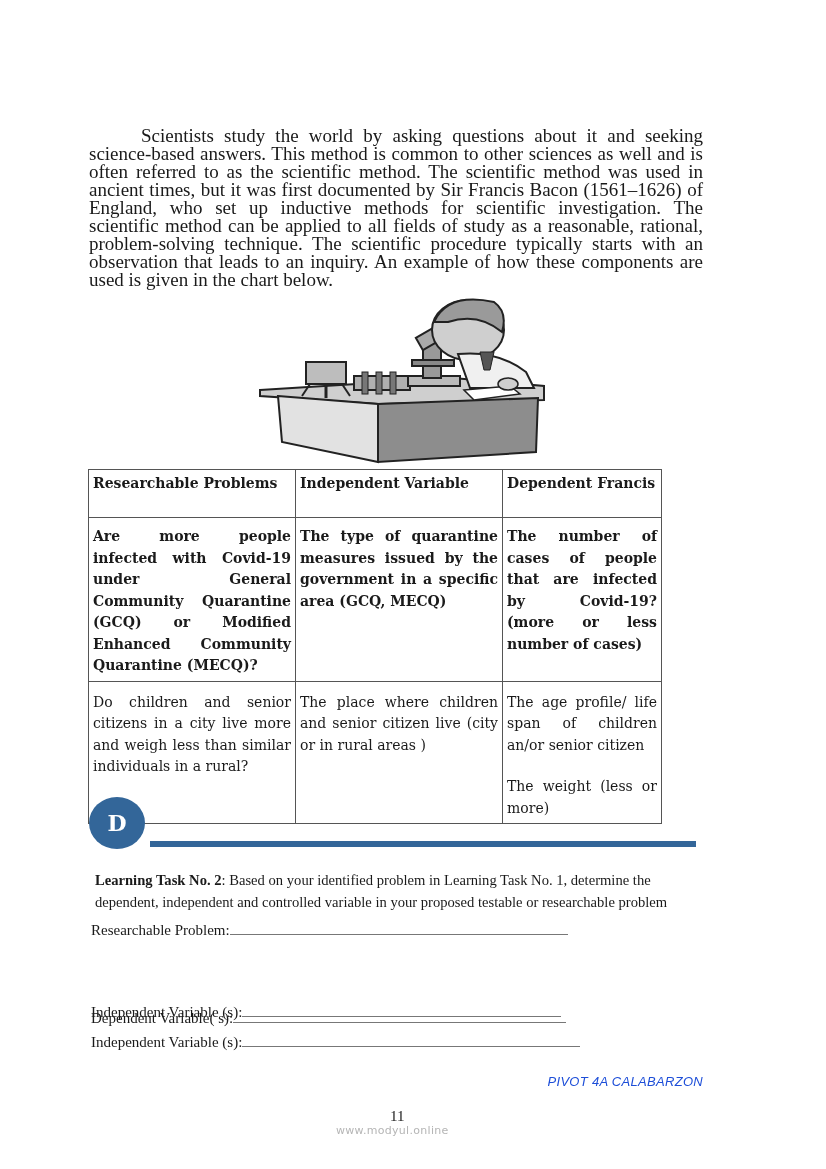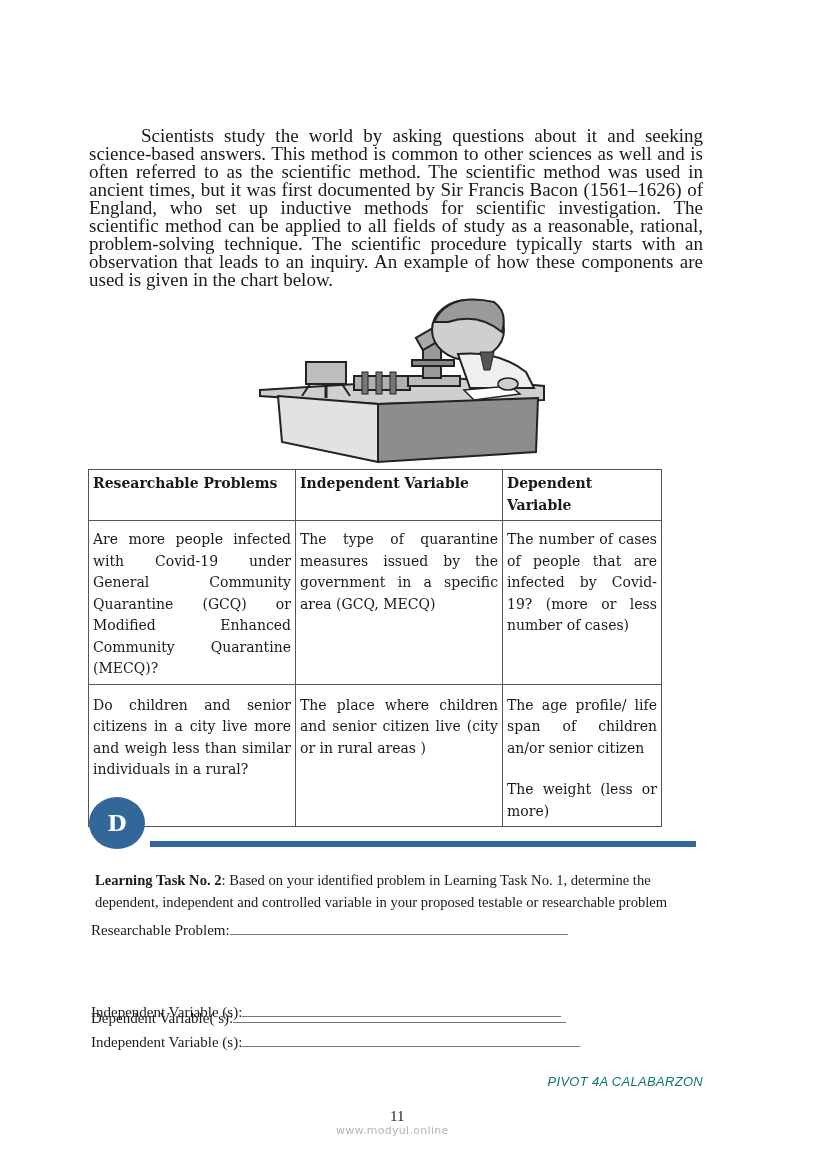--- a/index.html
+++ b/index.html
@@ -15,40 +15,40 @@
   .illustration { position: absolute; left: 258px; top: 292px; width: 290px; height: 172px; }
 
   table.vars { position: absolute; left: 88px; top: 469px; width: 574px;
                border-collapse: collapse; font-size: 14px; line-height: 21.5px;
                font-family: "DejaVu Serif", serif; }
   table.vars th, table.vars td { border: 1.3px solid #555; vertical-align: top;
                padding: 3px 4px 4px 4px; text-align: justify; }
   table.vars th { text-align: left; font-weight: bold; height: 40px; font-size: 14px; }
   table.vars td.c1 { width: 198px; }
   table.vars td.c2 { width: 198px; }
-  table.vars tr.r1 td { height: 148px; padding-top: 8px; }
+  table.vars tr.r1 td { height: 148px; padding-top: 8px; font-weight: bold; }
   table.vars tr.r2 td { height: 100px; padding-top: 10px; }
   table.vars .extra { display: block; margin-top: 20px; }
 
   .section-badge { position: absolute; left: 89px; top: 797px; width: 56px; height: 52px;
                    border-radius: 50%; background: #336699; color: #fff;
                    font-weight: bold; font-size: 22px; display: flex;
                    align-items: center; justify-content: center;
                    font-family: "DejaVu Serif", serif; }
   .section-rule { position: absolute; left: 150px; top: 841px; width: 546px; height: 6px;
                   background: #336699; }
 
   .task { position: absolute; left: 95px; top: 870px; width: 600px;
           font-size: 14.6px; line-height: 21.5px; font-family: "Liberation Serif", serif; margin: 0; }
 
   .fill { position: absolute; left: 91px; font-size: 15px; font-family: "Liberation Serif", serif; }
   .fill .line { display: inline-block; border-bottom: 1px solid #777; height: 14px; vertical-align: baseline; }
 
   .footer-brand { position: absolute; right: 123px; top: 1074px; font-style: italic;
-                  font-size: 13px; font-family: "Liberation Sans", sans-serif; letter-spacing: 0.3px; color: #0f766e; }
+                  font-size: 13px; font-family: "Liberation Sans", sans-serif; letter-spacing: 0.3px; color: #1d4ed8; }
   .page-num { position: absolute; left: 390px; top: 1108px; font-size: 15px; font-family: "Liberation Serif", serif; }
   .watermark { position: absolute; left: 336px; top: 1124px; font-size: 11px; color: #b5b5b5;
                font-family: "DejaVu Sans", sans-serif; letter-spacing: 0.3px; }
 </style>
 </head>
 <body>
 
 <p class="intro"><span class="indent"></span><span>Scientists study the world by asking questions about it and seeking science-based answers. This method is common to other sciences as well and is often referred to as the scientific method. The scientific method was used in ancient times, but it was first documented by Sir Francis Bacon (1561–1626) of England, who set up inductive methods for scientific investigation. The scientific method can be applied to all fields of study as a reasonable, rational, problem-solving technique. The scientific procedure typically starts with an observation that leads to an inquiry.  An example of how these components are used is given in the chart below.</span></p>
 
 <div class="illustration">
@@ -85,21 +85,21 @@
 
     <ellipse cx="250" cy="92" rx="10" ry="6" fill="#cfcfcf" stroke="#222" stroke-width="1.5"></ellipse>
   </svg>
 </div>
 
 <table class="vars">
   <thead>
     <tr>
       <th>Researchable Problems</th>
       <th>Independent Variable</th>
-      <th>Dependent Variable</th>
+      <th>Dependent Francis</th>
     </tr>
   </thead>
   <tbody>
     <tr class="r1">
       <td class="c1">Are more people infected with Covid-19 under General Community Quarantine (GCQ) or Modified Enhanced Community Quarantine (MECQ)?</td>
       <td class="c2">The type of quarantine measures issued by the government in a specific area (GCQ, MECQ)</td>
       <td class="c3">The number of cases of people that are infected by Covid-19? (more or less number of cases)</td>
     </tr>
     <tr class="r2">
       <td class="c1">Do children and senior citizens in a city live more and weigh less than similar individuals in a rural?</td>

